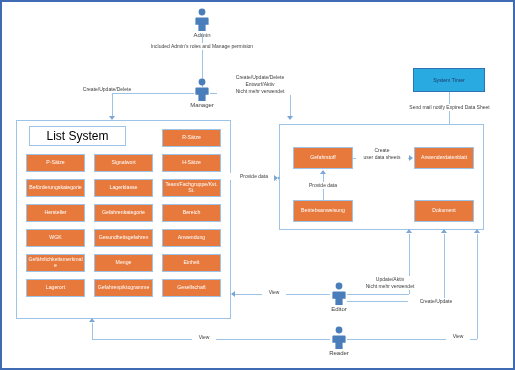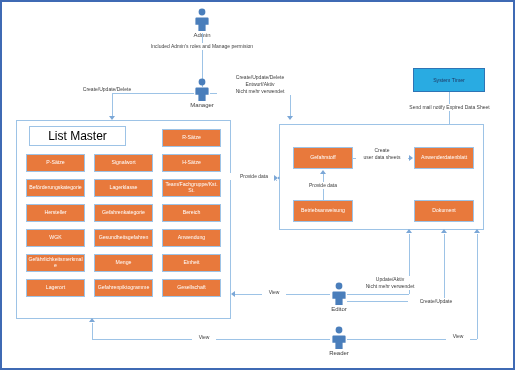--- a/index.html
+++ b/index.html
@@ -134,21 +134,21 @@
   <div class="abs elabel" style="left:215px; top:79px; width:86px;">Entwurf/Aktiv</div>
   <div class="abs elabel" style="left:215px; top:86px; width:86px;">Nicht mehr verwendet</div>
 
   <div class="abs tbox" style="left:411px; top:66px; width:72px; height:24px;">System Timer</div>
   <div class="abs ln lnv" style="left:447px; top:90px; height:49px;"></div>
   <div class="abs arw arw-d" style="left:444px; top:138px;"></div>
   <div class="abs elabel" style="left:384px; top:102px; width:127px;">Send mail notify Expired Data Sheet</div>
 
   <div class="abs group-box" style="left:14px; top:118px; width:215px; height:199px;"></div>
 
-  <div class="abs title-box" style="left:27px; top:124px; width:97px; height:20px;">List Master</div>
+  <div class="abs title-box" style="left:27px; top:124px; width:97px; height:20px;">List System</div>
 
   <div class="abs ebox" style="left:160px; top:127px; width:59px; height:18px;">R-Sätze</div>
 
   <div class="abs ebox" style="left:24px; top:152px; width:59px; height:18px;">P-Sätze</div>
   <div class="abs ebox" style="left:92px; top:152px; width:59px; height:18px;">Signalwort</div>
   <div class="abs ebox" style="left:160px; top:152px; width:59px; height:18px;">H-Sätze</div>
 
   <div class="abs ebox" style="left:24px; top:177px; width:59px; height:18px;">Beförderungskategorie</div>
   <div class="abs ebox" style="left:92px; top:177px; width:59px; height:18px;">Lagerklasse</div>
   <div class="abs ebox" style="left:160px; top:177px; width:59px; height:18px;">Team/Fachgruppe/Kst.St.</div>

